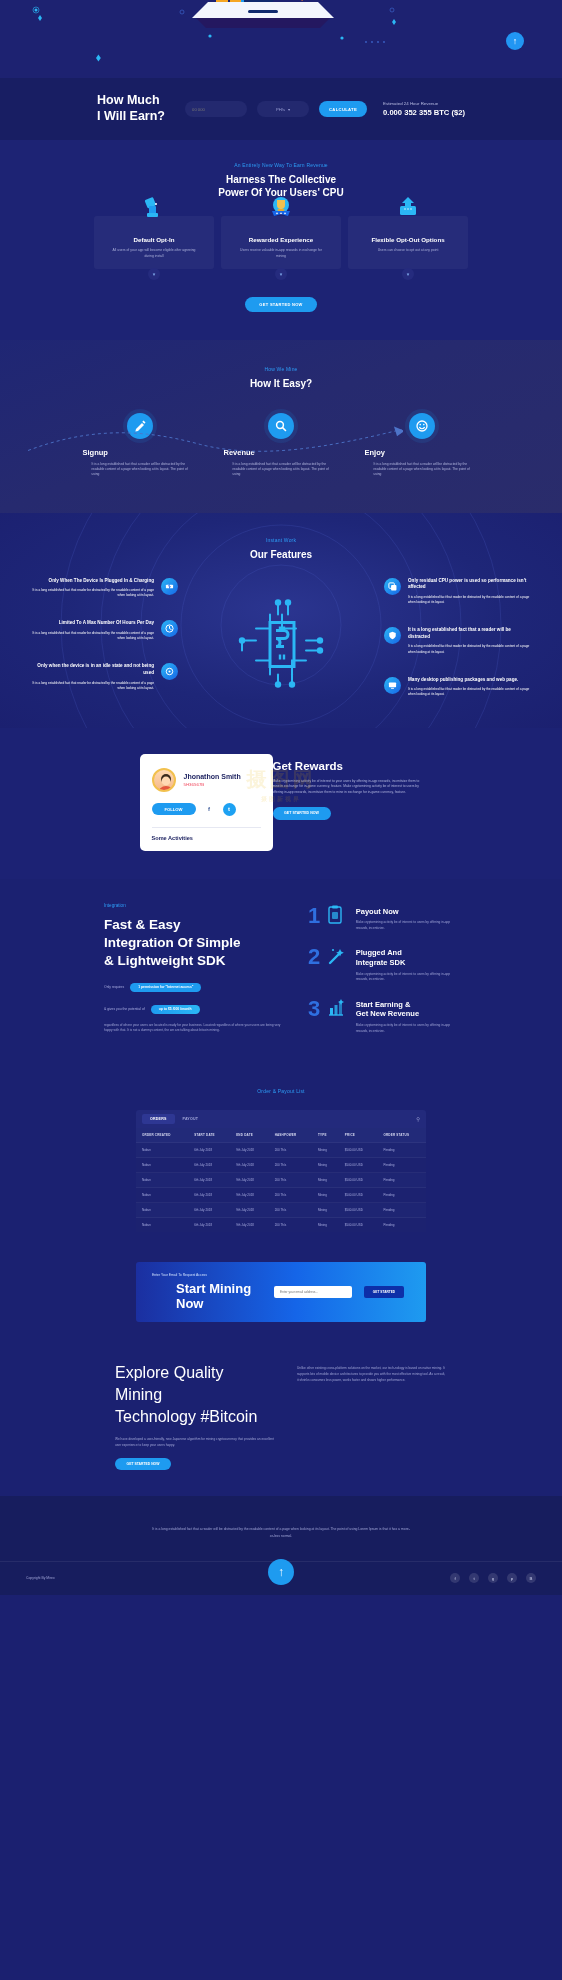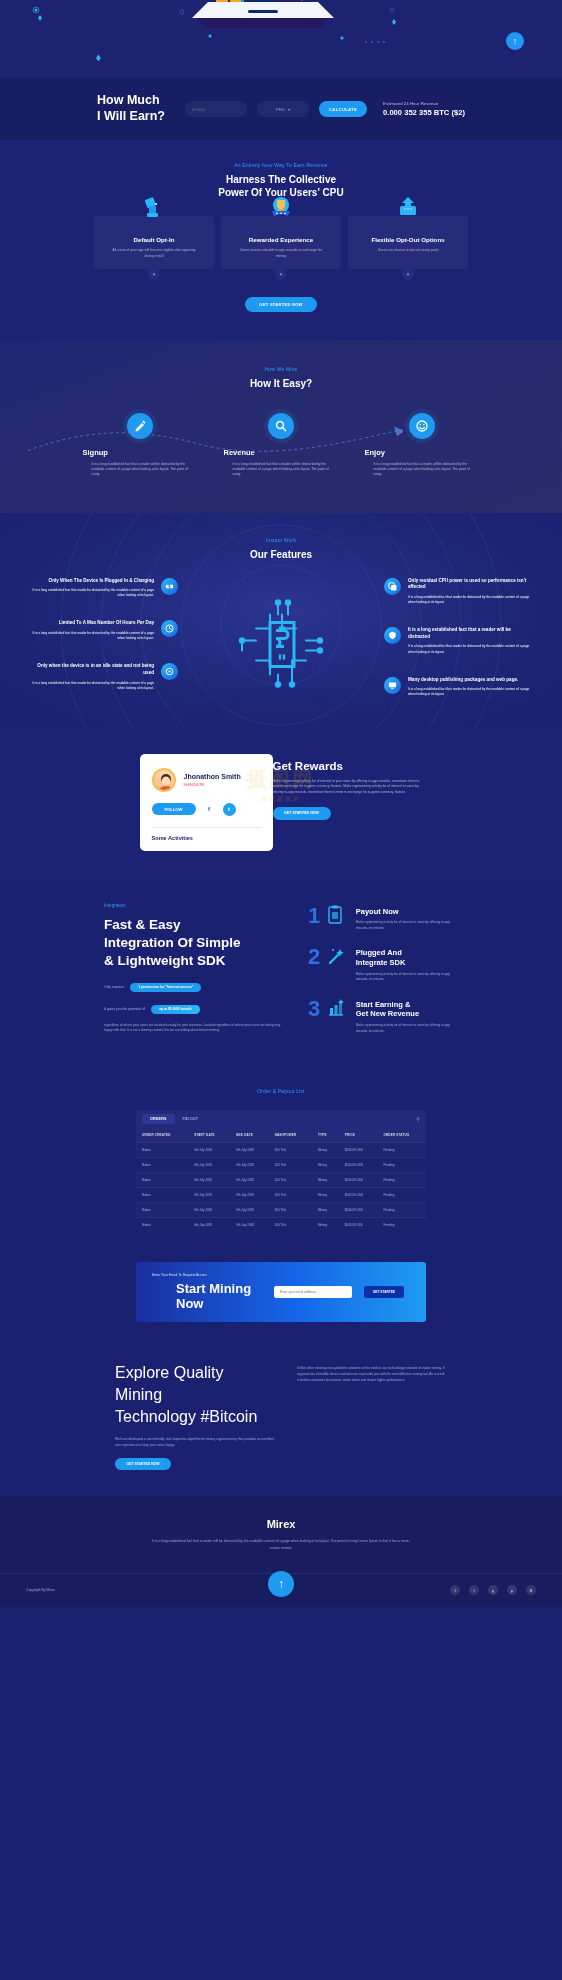--- a/index.html
+++ b/index.html
@@ -697,21 +697,20 @@
         <div>Explore Quality Mining</div>
         <div>Technology #Bitcoin</div>
       </div>
       <div class="exp-body">We have developed a user-friendly, new Japanese algorithm for mining cryptocurrency that provides an excellent user experience to keep your users happy.</div>
       <button class="exp-btn">GET STARTED NOW</button>
     </div>
     <div class="exp-right">Unlike other existing cross-platform solutions on the market, our tech-nology is based on native mining. It supports lots of mobile device architectures to provide you with the most effective mining tool. As a result, it shrinks consumes less power, works faster and shows higher performance.</div>
   </div>
 
   <div class="footer">
-    <div class="flogo">Mirex</div>
     <div class="ftext">It is a long established fact that a reader will be distracted by the readable content of a page when looking at its layout. The point of using Lorem Ipsum is that it has a more-or-less normal.</div>
     <div class="fbar">
       <div class="fcopy">Copyright By Mirex</div>
       <div class="fsoc">
         <span>f</span>
         <span>t</span>
         <span>g</span>
         <span>p</span>
         <span>B</span>
       </div>

